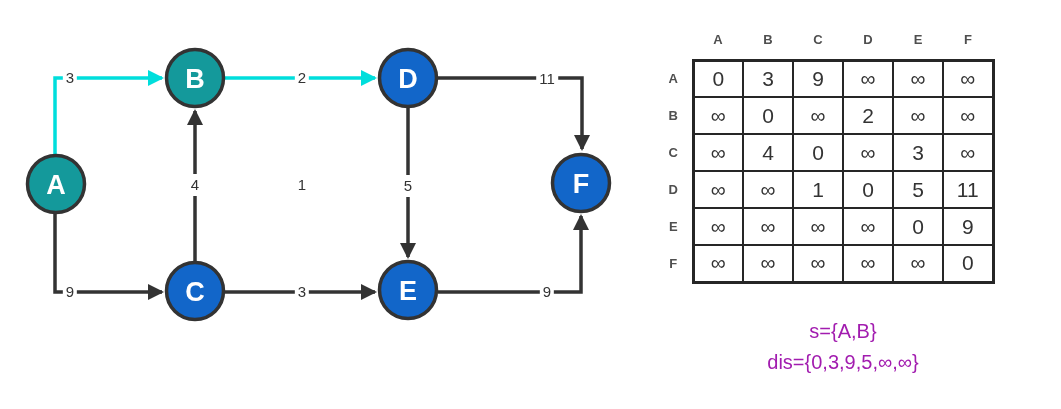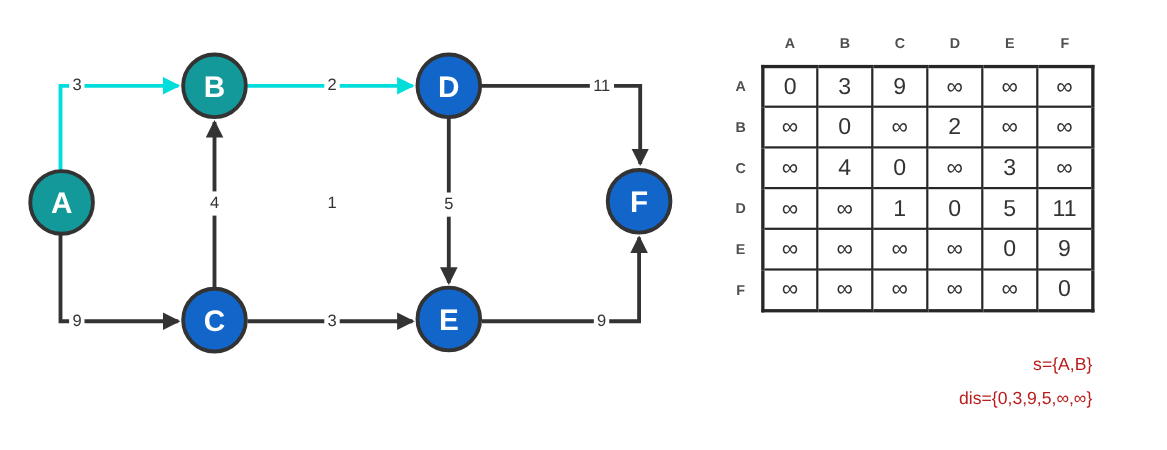--- a/index.html
+++ b/index.html
@@ -23,21 +23,21 @@
   #matrix tbody th { width:38px; }
   #matrix td { width:50px; height:37px; border:2px solid #262626; background:#ffffff;
                color:#333333; font-size:21px; text-align:center; vertical-align:middle; }
   #matrix tbody tr:first-child td { border-top-width:3px; }
   #matrix tbody tr:last-child  td { border-bottom-width:3px; }
   #matrix td:nth-child(2) { border-left-width:3px; }
   #matrix td:last-child   { border-right-width:3px; }
 
   
   #status { position:absolute; left:693px; top:316px; width:300px;
-            text-align:right; color:#b91c1c; font-size:16px; line-height:31px; }
+            text-align:center; color:#a21caf; font-size:20px; line-height:31px; }
 </style>
 </head>
 <body>
 
 <div id="stage">
 
   <div id="graph">
     <svg id="graph-svg" width="655" height="409" viewBox="0 0 655 409">
       <defs>
         <marker id="arrow-dark" markerUnits="userSpaceOnUse" markerWidth="18" markerHeight="18" refX="14" refY="8" orient="auto">

